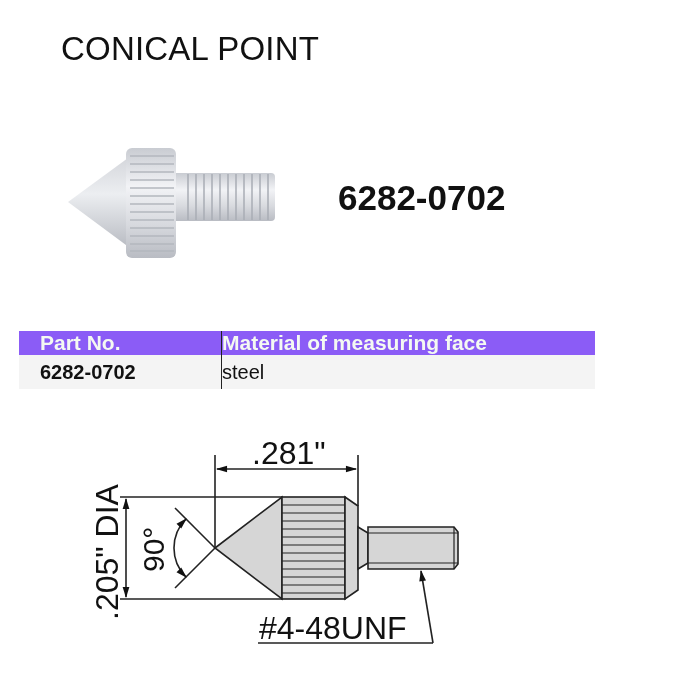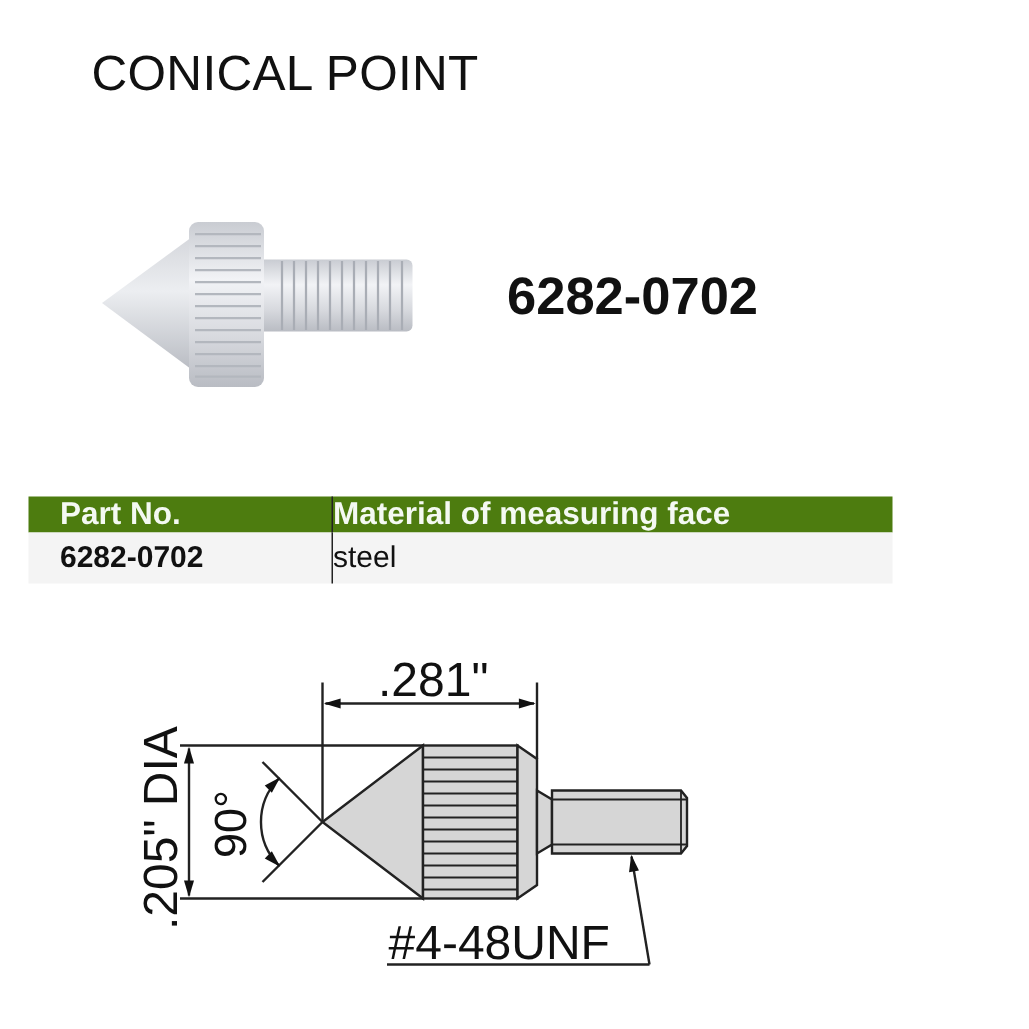--- a/index.html
+++ b/index.html
@@ -3,21 +3,21 @@
   <meta charset="utf-8">
   <style>
     html, body { margin: 0; padding: 0; background: #ffffff; }
     body { width: 686px; height: 686px; position: relative; overflow: hidden;
            font-family: "Liberation Sans", sans-serif; color: #111; }
     .title { position: absolute; left: 34px; top: 30px; font-size: 33px; font-weight: normal;
              letter-spacing: 0.2px; color: #111; margin-left: 27px; }
     .product-photo { position: absolute; left: 60px; top: 130px; width: 230px; height: 130px; }
     .part-big { position: absolute; left: 338px; top: 178px; font-size: 35px; font-weight: bold; color: #111; }
     .spec-table { position: absolute; left: 19px; top: 331px; width: 576px; border-collapse: collapse; }
-    .spec-table th { background: #4d7c0f; color: #f4f9f2; font-size: 21px; font-weight: bold;
+    .spec-table th { background: #8b5cf6; color: #f4f9f2; font-size: 21px; font-weight: bold;
                      height: 20px; padding: 0; }
     .spec-table td { background: #f4f4f4; font-size: 20px; height: 34px; padding: 0; }
     .col1 { width: 181px; text-align: left; padding-left: 21px !important; }
     .col2 { text-align: left; border-left: 1.5px solid #222; }
     .spec-table td.col1 { font-weight: bold; }
     .drawing { position: absolute; left: 0; top: 420px; width: 686px; height: 266px; }
     .dim-text { font-family: "Liberation Sans", sans-serif; fill: #111; }
   </style>
 </head>
 <body>

